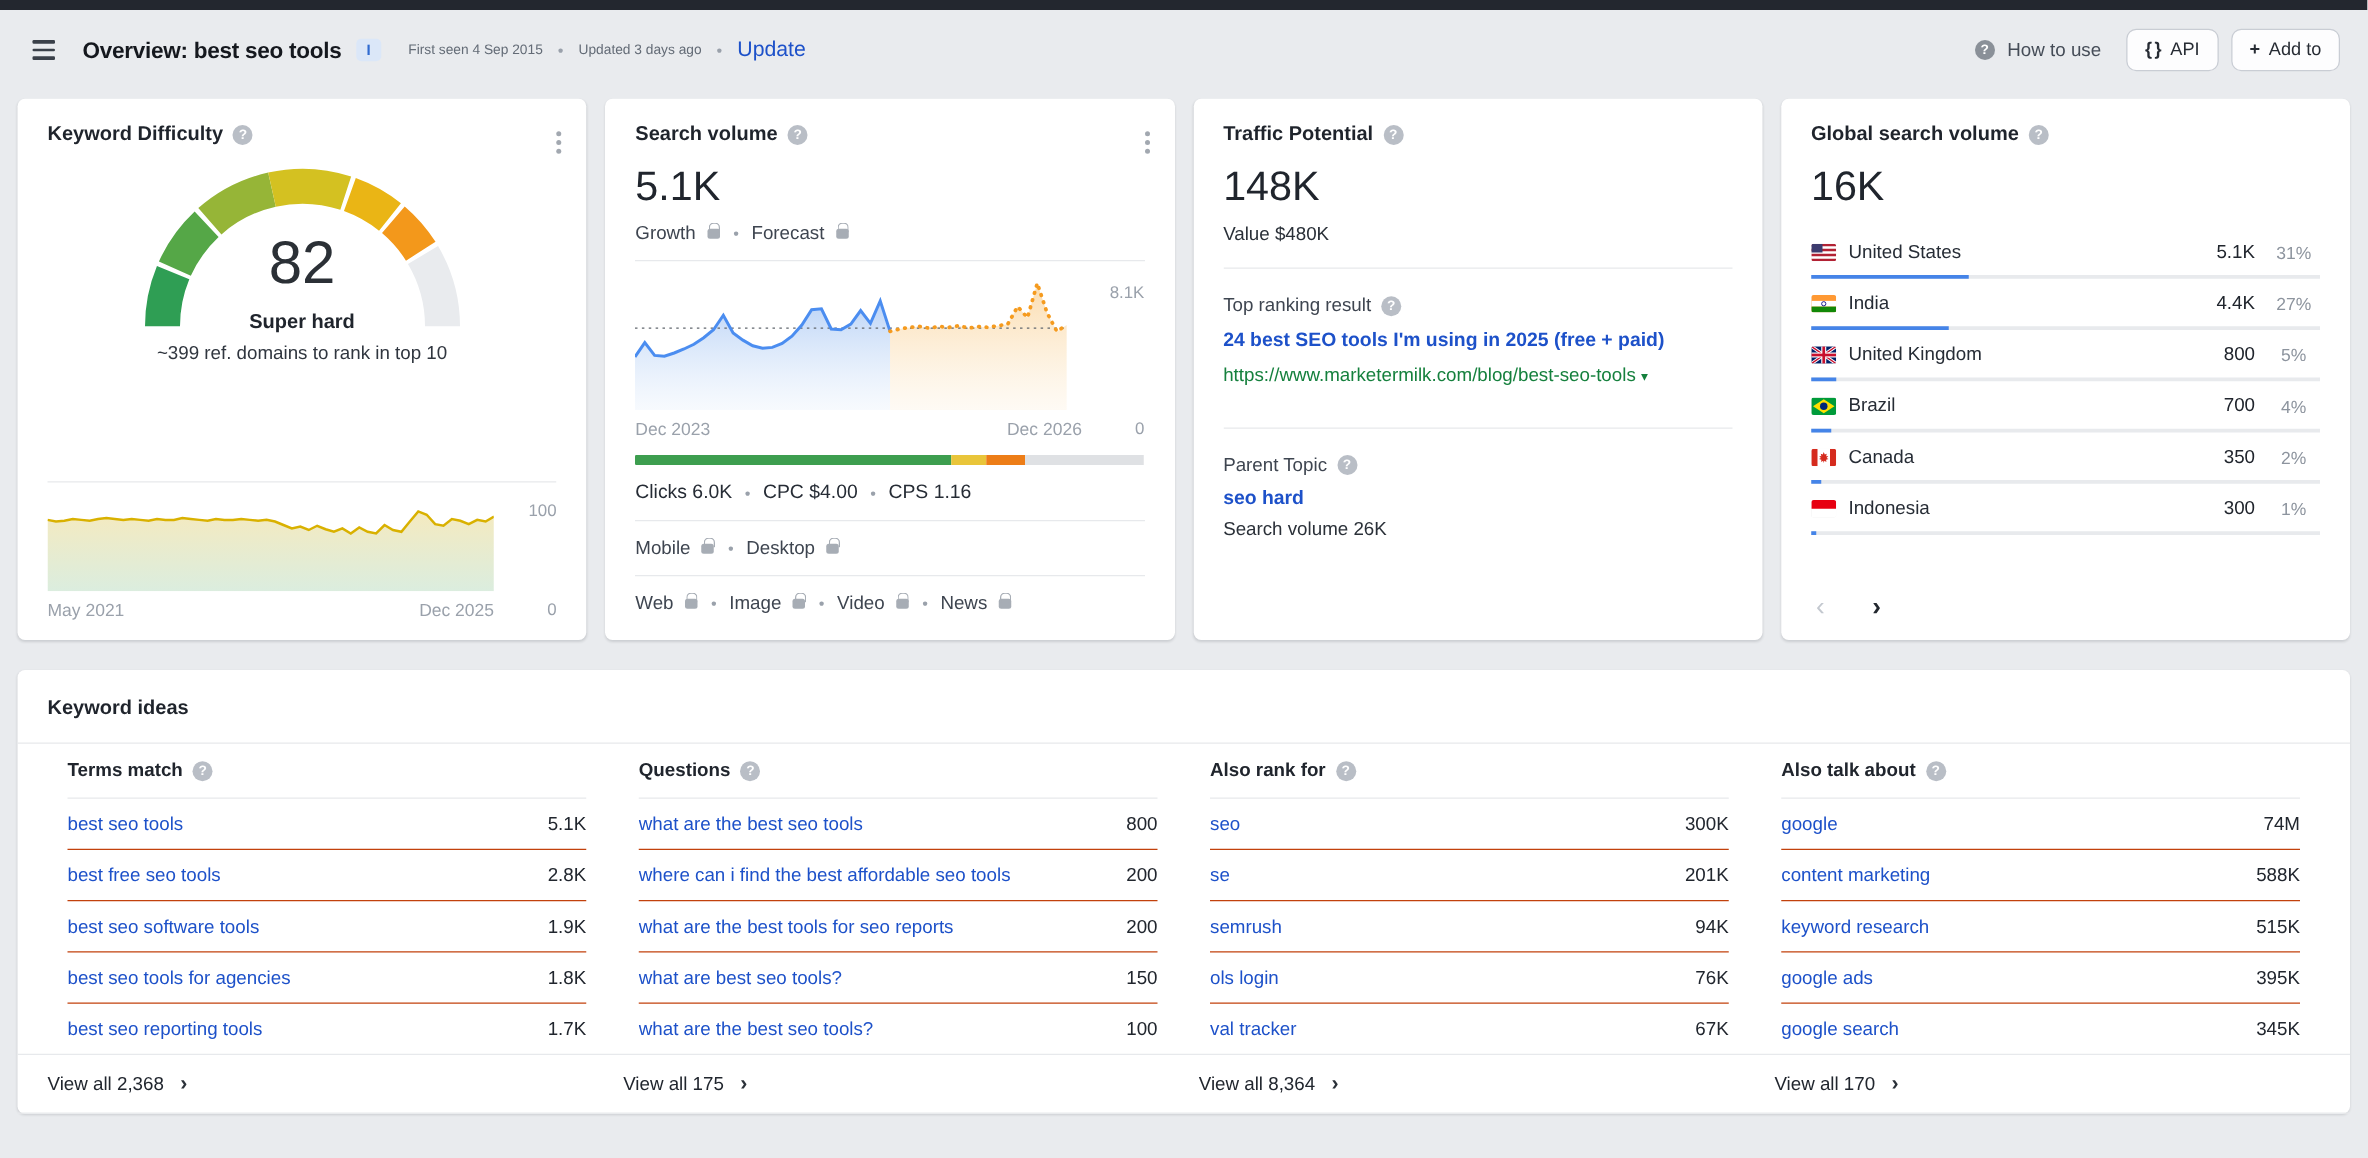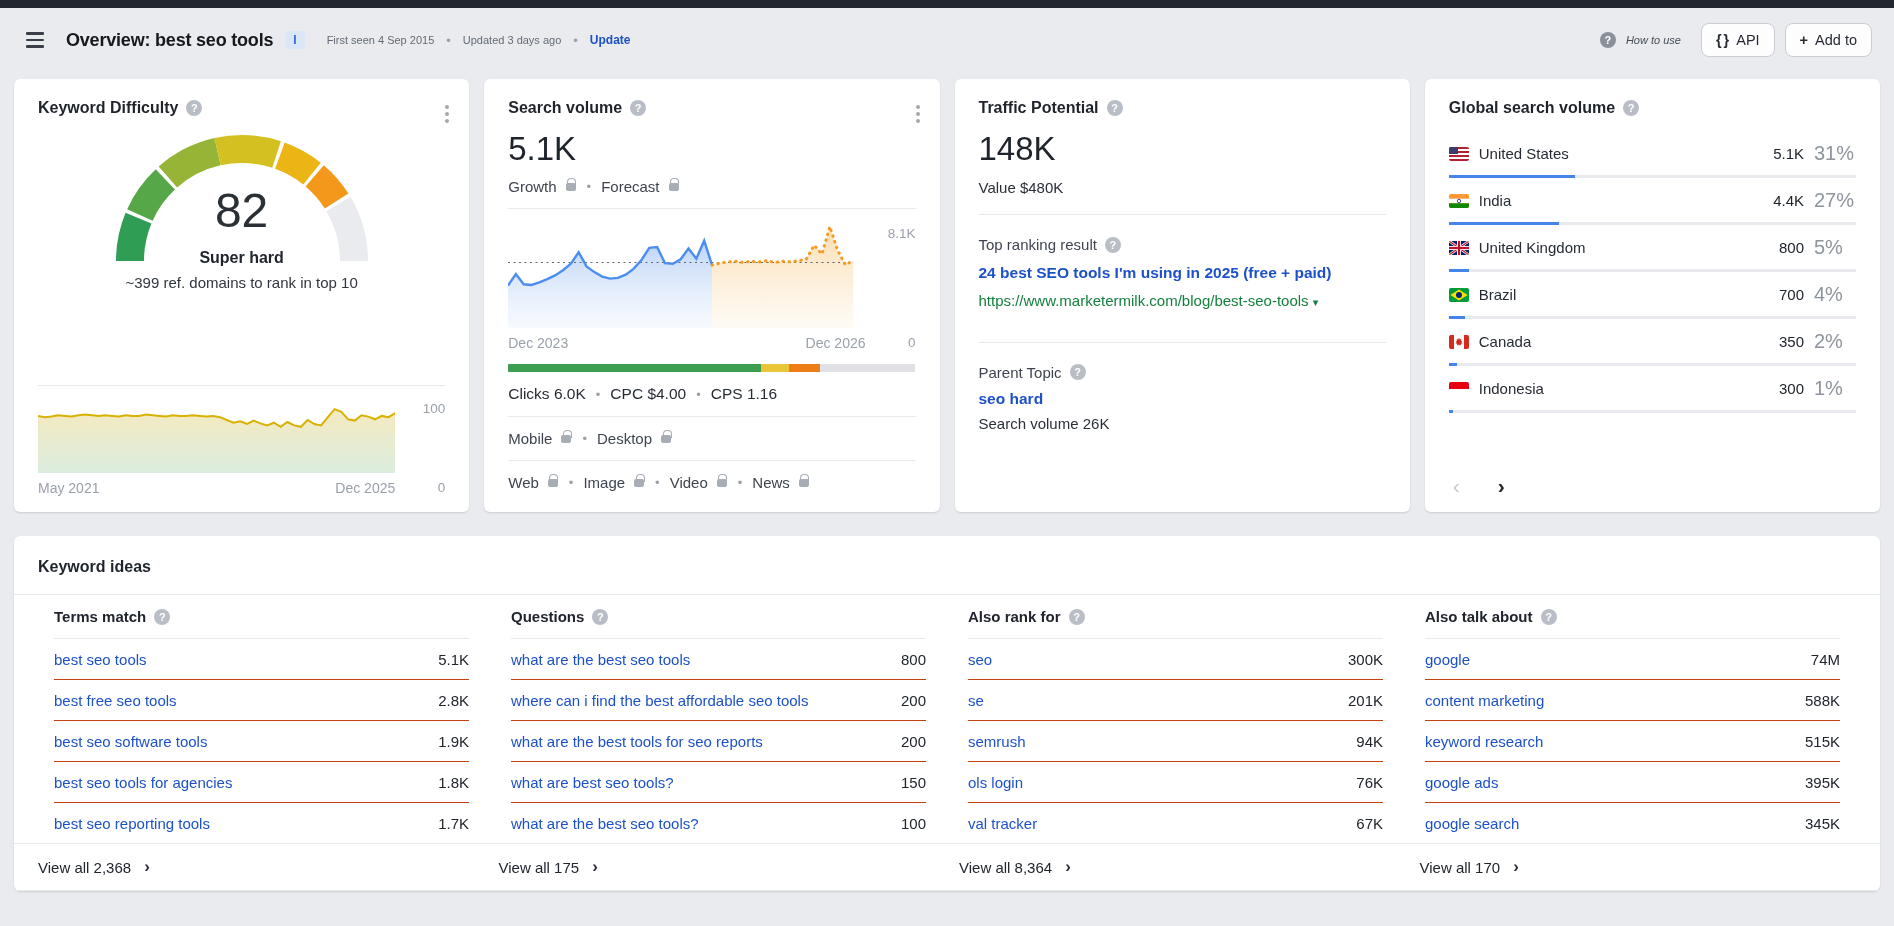--- a/index.html
+++ b/index.html
@@ -13,26 +13,26 @@
   .topstrip { height:8px; background:#23272f; }
 
   
   .hdr { display:flex; align-items:center; gap:10px; padding:15px 22px 13px; }
   .hamb { display:flex; flex-direction:column; gap:4px; padding:5px 4px; cursor:pointer; }
   .hamb i { width:18px; height:2.5px; background:#3a4049; border-radius:1px; }
   .hdr h1 { font-size:18px; margin:0 2px 0 8px; font-weight:700; color:#15181e; letter-spacing:-.2px; }
   .badge { background:#dbe7f8; color:#2f6bd0; border-radius:4px; padding:2px 8px; font-size:12px; font-weight:600; margin-right:12px; cursor:pointer; }
   .meta { color:#636b76; font-size:11px; }
   .dotsep { color:#9aa1ab; font-size:13px; padding:0 2px; }
-  .update { color:#1d51c9; font-weight:700; font-size:12px; cursor:pointer; }
+  .update { color:#1d51c9; font-weight:400; font-size:17px; cursor:pointer; }
   .spacer { flex:1; }
   .help { display:inline-flex; align-items:center; justify-content:center; width:16px; height:16px; border-radius:50%;
           background:#b9bec6; color:#fff; font-size:11px; font-weight:700; cursor:pointer; flex:none; }
   .help.dark { background:#8a9098; }
-  .howto { color:#454c57; font-size:11px; margin-right:10px; cursor:pointer;font-style:italic; }
+  .howto { color:#454c57; font-size:15px; margin-right:10px; cursor:pointer; }
   .btn { display:inline-flex; gap:8px; align-items:center; background:#fdfdfe; border:1px solid #c9cdd4;
          border-radius:8px; padding:8px 14px; font-size:14.5px; color:#262b33; cursor:pointer; font-family:inherit; }
   .btn .bico { font-weight:700; letter-spacing:-1px; }
 
   
   .cards { display:grid; grid-template-columns:repeat(4,1fr); gap:15px; padding:9px 14px 0; }
   .card { position:relative; background:#fff; border-radius:6px; box-shadow:0 1px 2px rgba(31,36,46,.14);
           padding:20px 24px 16px; height:433px; display:flex; flex-direction:column; }
   .card h2 { font-size:16px; margin:0; display:flex; align-items:center; gap:8px; color:#1f242c; }
   .big { font-size:33px; color:#20252d; margin-top:13px; font-weight:400; }
@@ -74,21 +74,21 @@
   .tp-topic { color:#1d51c9; font-weight:700; font-size:15.5px; margin-top:9px; cursor:pointer; }
 
   
   .country-list { margin-top:14px; }
   .country { padding-top:11px; }
   .country .line { display:flex; align-items:center; gap:10px; }
   .flag { width:20px; height:14px; border-radius:2px; overflow:hidden; flex:none; box-shadow:inset 0 0 0 1px rgba(0,0,0,.09); }
   .flag svg { display:block; width:20px; height:14px; }
   .cname { font-size:15px; color:#262c35; flex:1; }
   .cval { font-size:15px; color:#20252d; min-width:50px; text-align:right; }
-  .cpct { font-size:20px; color:#8d949e; width:42px; text-align:left; }
+  .cpct { font-size:14px; color:#8d949e; width:42px; text-align:center; }
   .cbar { height:3px; background:#e8eaed; margin-top:10px; position:relative; }
   .cbar i { position:absolute; left:0; top:0; bottom:0; background:#4584e8; }
   .pager { margin-top:auto; display:flex; gap:38px; padding:10px 0 0 4px; align-items:center; }
   .pager .pg { font-size:21px; line-height:1; cursor:pointer; }
   .pg.prev { color:#c3c8cf; }
   .pg.next { color:#23282f; font-weight:700; }
 
   
   .ki-panel { background:#fff; margin:24px 14px 13px; border-radius:6px; box-shadow:0 1px 2px rgba(31,36,46,.14); }
   .ki-title { font-size:16px; font-weight:700; padding:22px 24px 18px; color:#1f242c; border-bottom:1px solid #e7e9ec; }
@@ -288,20 +288,21 @@
     </div>
     <a class="tp-topic">seo hard</a>
     <div class="tp-note" style="margin-top:7px;">Search volume 26K</div>
   </article>
 
   <article class="card">
     <h2>
       <span>Global search volume</span>
       <span class="help">?</span>
     </h2>
+    <div class="big">16K</div>
     <div class="country-list" id="country-list">
   <div class="country">
     <div class="line">
       <span class="flag">
               <svg viewBox="0 0 20 14">
                 <rect width="20" height="14" fill="#fff"></rect>
                 <g fill="#b22234">
                   <rect width="20" height="2"></rect>
                   <rect y="4" width="20" height="2"></rect>
                   <rect y="8" width="20" height="2"></rect>

